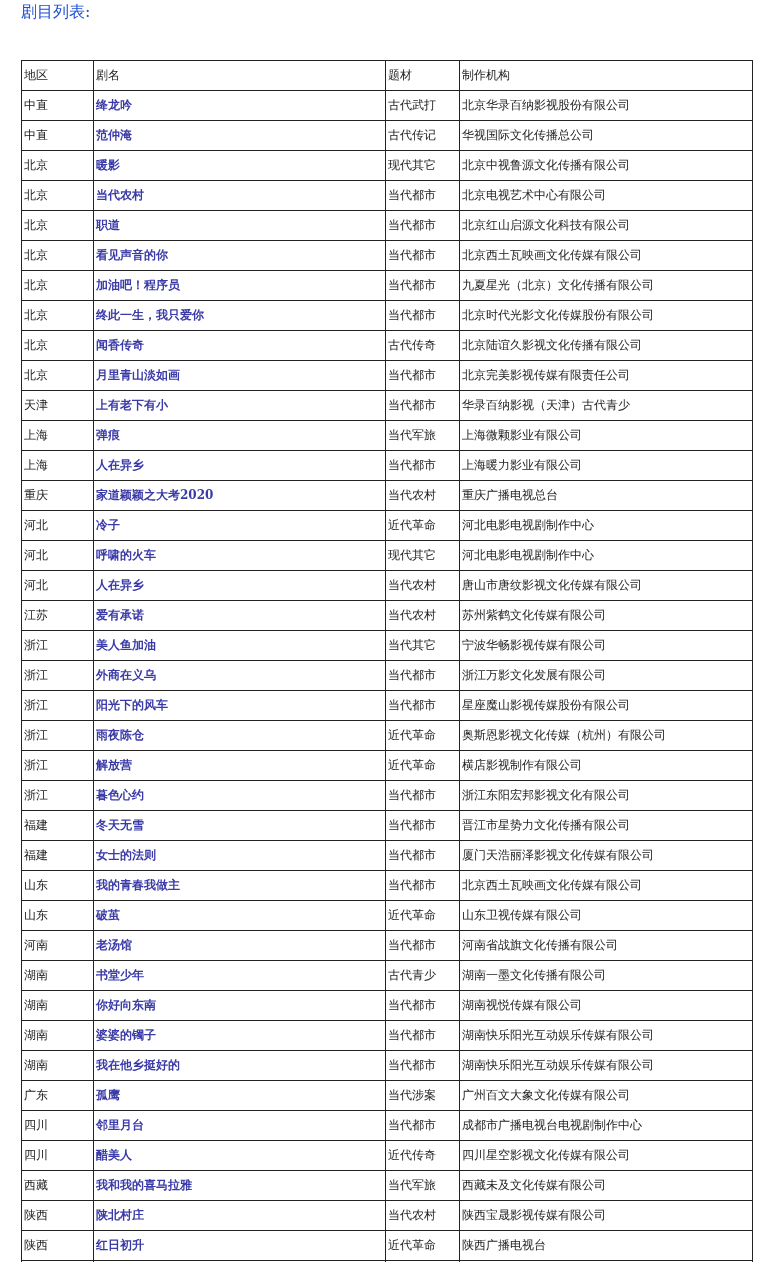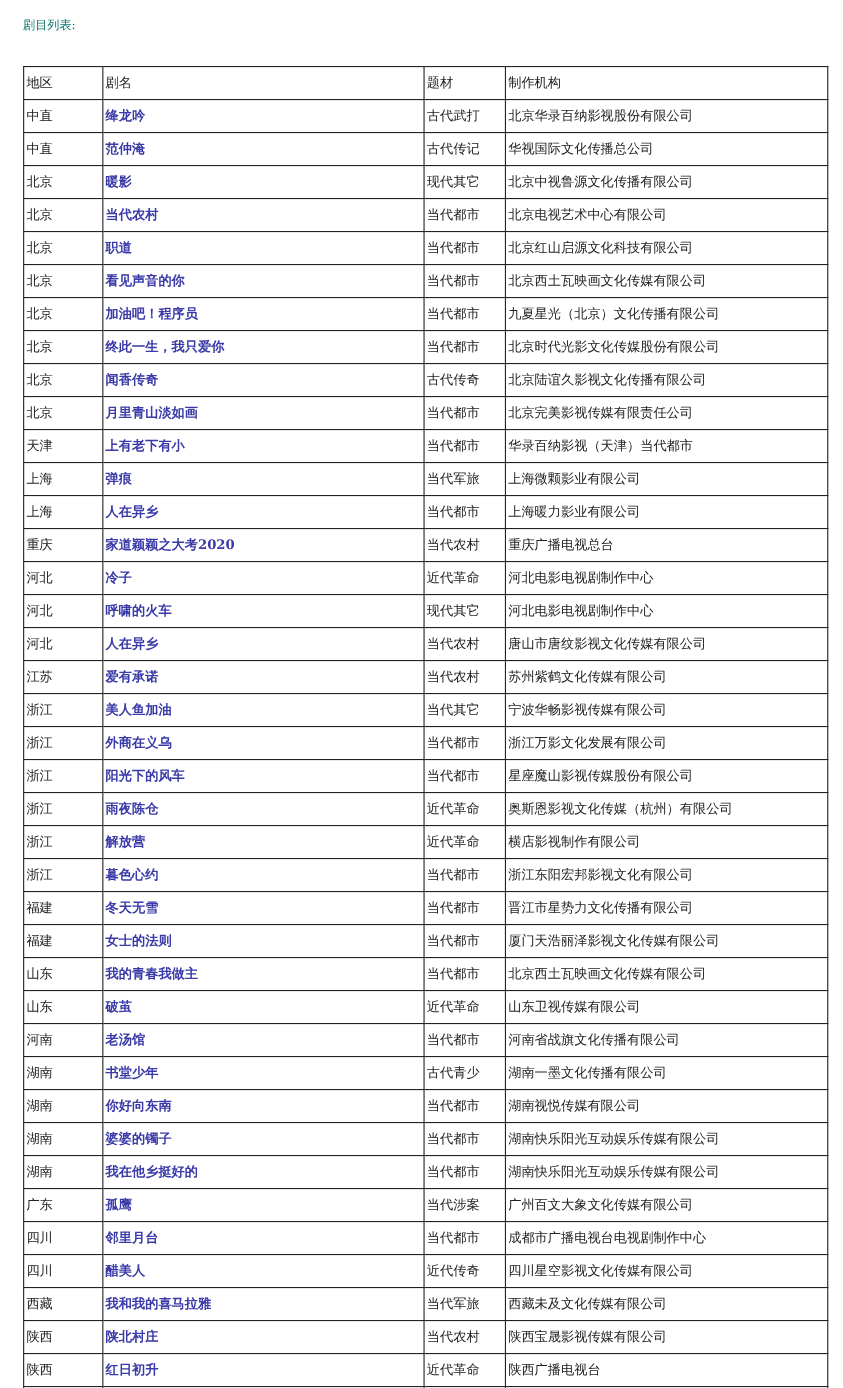--- a/index.html
+++ b/index.html
@@ -1,18 +1,18 @@
 <!DOCTYPE html>
 <html><head>
 <meta charset="utf-8">
 <style>
   html, body { margin: 0; padding: 0; background: #ffffff; }
   body { width: 766px; height: 1262px; position: relative; overflow: hidden;
          font-family: "DejaVu Serif", "Liberation Serif", serif; color: #111; }
-  .caption { position: absolute; left: 21px; top: 2px; font-size: 11px; line-height: 20px; color: #0f766e; margin-top: 11px; }
+  .caption { position: absolute; left: 21px; top: 2px; font-size: 16px; line-height: 20px; color: #1d4ed8; }
   table.drama { position: absolute; left: 21px; top: 24px; width: 731px;
                 border-collapse: collapse; table-layout: fixed; margin-top: 36px; }
   table.drama td, table.drama th {
     border: 1px solid #222; height: 29px; padding: 0 2px; font-size: 12px;
     font-weight: normal; text-align: left; vertical-align: middle; white-space: nowrap;
     overflow: hidden; color: #222;
   }
   col.c1 { width: 72px; } col.c2 { width: 292px; } col.c3 { width: 74px; } col.c4 { width: 293px; }
   a.title-link { color: #3a3aa8; text-decoration: none; cursor: pointer; font-weight: bold; }
 </style>
@@ -94,21 +94,21 @@
       <tr>
         <td>北京</td>
         <td><a class="title-link">月里青山淡如画</a></td>
         <td>当代都市</td>
         <td>北京完美影视传媒有限责任公司</td>
       </tr>
       <tr>
         <td>天津</td>
         <td><a class="title-link">上有老下有小</a></td>
         <td>当代都市</td>
-        <td>华录百纳影视（天津）当代都市</td>
+        <td>华录百纳影视（天津）古代青少</td>
       </tr>
       <tr>
         <td>上海</td>
         <td><a class="title-link">弹痕</a></td>
         <td>当代军旅</td>
         <td>上海微颗影业有限公司</td>
       </tr>
       <tr>
         <td>上海</td>
         <td><a class="title-link">人在异乡</a></td>

